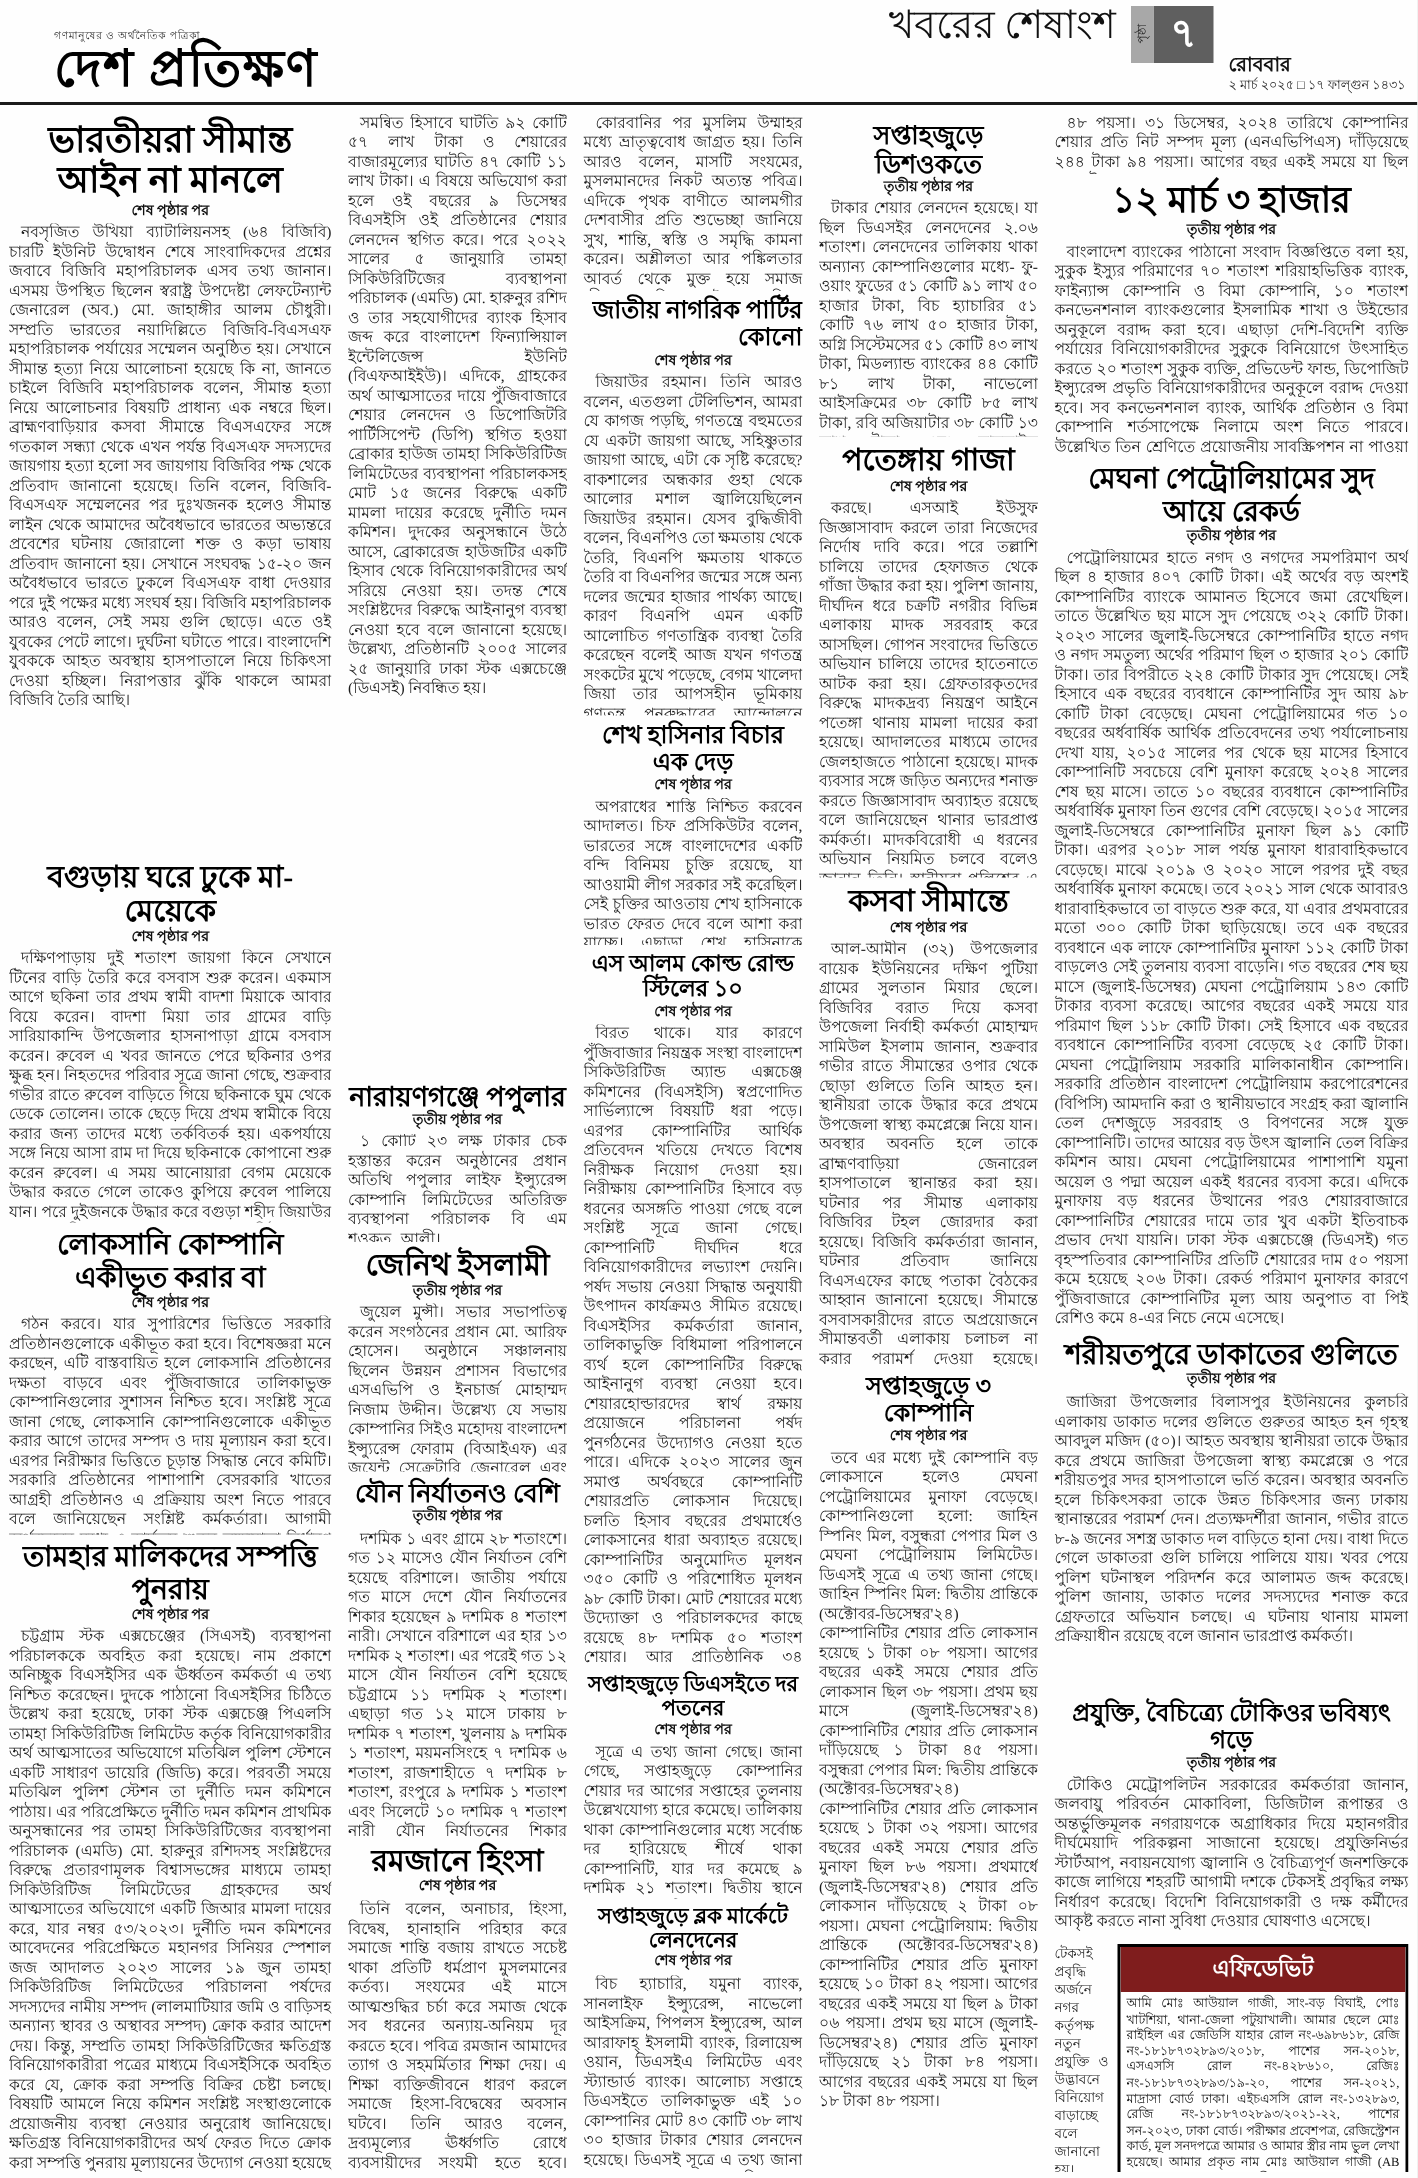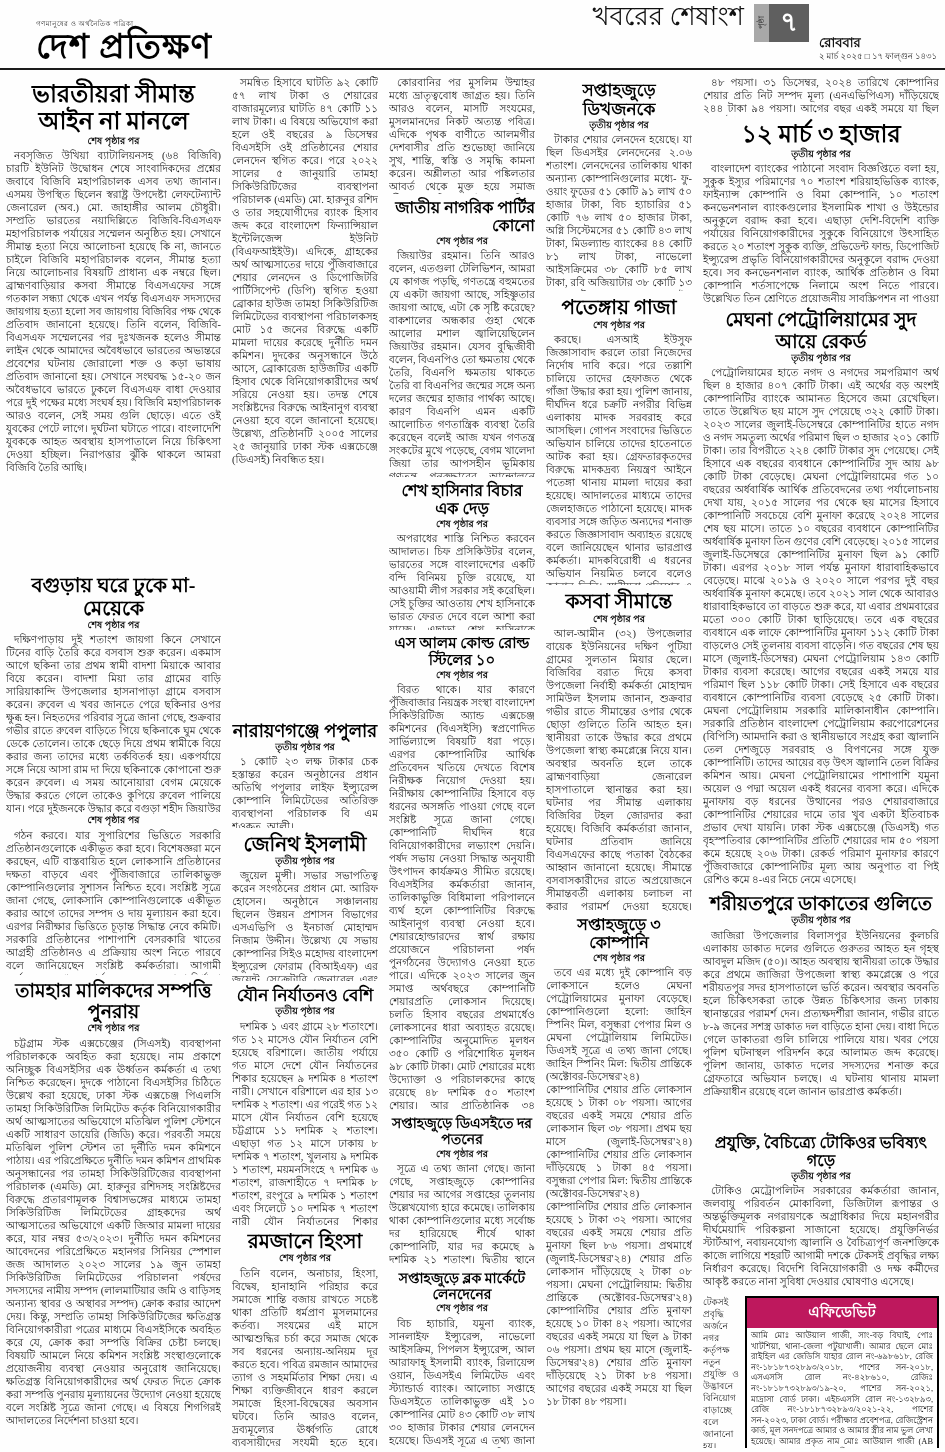--- a/index.html
+++ b/index.html
@@ -53,21 +53,21 @@
   .body-text{
     font-size:10.4px;line-height:13px;text-align:justify;color:#1b1b1b;
     overflow:hidden;text-justify:inter-word;
   }
   .body-text::first-letter{padding-left:8px;}
   
   .notice-row{display:flex;gap:6px;margin-top:4px;}
   .notice-strip{flex:none;width:36px;font-size:9px;line-height:12px;overflow:hidden;color:#222;text-align:justify;}
   .notice-box{flex:1;border:2px solid #000;background:#fff;height:192px;box-sizing:border-box;overflow:hidden;}
   .notice-title{
-    background:#be185d;color:#fff;text-align:center;font-weight:700;font-size:15px;
+    background:#7f1d1d;color:#fff;text-align:center;font-weight:700;font-size:15px;
     padding:2px 0 3px 0;
   }
   .notice-body{font-size:8.4px;line-height:10.6px;text-align:justify;padding:3px 4px 0 4px;color:#111;height:148px;overflow:hidden;}
 </style>
 </head>
 <body>
 
 <div class="page">
 
   <div class="header">
@@ -89,20 +89,21 @@
   </div>
 
   <div class="columns">
       <div class="col" style="width: 215px;">
         <div class="headline" style="font-size: 24px;">ভারতীয়রা সীমান্ত আইন না মানলে</div>
         <div class="cont">শেষ পৃষ্ঠার পর</div>
         <div class="body-text" style="height: 420px;">নবসৃজিত উখিয়া ব্যাটালিয়নসহ (৬৪ বিজিবি) চারটি ইউনিট উদ্বোধন শেষে সাংবাদিকদের প্রশ্নের জবাবে বিজিবি মহাপরিচালক এসব তথ্য জানান। এসময় উপস্থিত ছিলেন স্বরাষ্ট্র উপদেষ্টা লেফটেন্যান্ট জেনারেল (অব.) মো. জাহাঙ্গীর আলম চৌধুরী। সম্প্রতি ভারতের নয়াদিল্লিতে বিজিবি-বিএসএফ মহাপরিচালক পর্যায়ের সম্মেলন অনুষ্ঠিত হয়। সেখানে সীমান্ত হত্যা নিয়ে আলোচনা হয়েছে কি না, জানতে চাইলে বিজিবি মহাপরিচালক বলেন, সীমান্ত হত্যা নিয়ে আলোচনার বিষয়টি প্রাধান্য এক নম্বরে ছিল। ব্রাহ্মণবাড়িয়ার কসবা সীমান্তে বিএসএফের সঙ্গে গতকাল সন্ধ্যা থেকে এখন পর্যন্ত বিএসএফ সদস্যদের জায়গায় হত্যা হলো সব জায়গায় বিজিবির পক্ষ থেকে প্রতিবাদ জানানো হয়েছে। তিনি বলেন, বিজিবি-বিএসএফ সম্মেলনের পর দুঃখজনক হলেও সীমান্ত লাইন থেকে আমাদের অবৈধভাবে ভারতের অভ্যন্তরে প্রবেশের ঘটনায় জোরালো শক্ত ও কড়া ভাষায় প্রতিবাদ জানানো হয়। সেখানে সংঘবদ্ধ ১৫-২০ জন অবৈধভাবে ভারতে ঢুকলে বিএসএফ বাধা দেওয়ার পরে দুই পক্ষের মধ্যে সংঘর্ষ হয়। বিজিবি মহাপরিচালক আরও বলেন, সেই সময় গুলি ছোড়ে। এতে ওই যুবকের পেটে লাগে। দুর্ঘটনা ঘটাতে পারে। বাংলাদেশি যুবককে আহত অবস্থায় হাসপাতালে নিয়ে চিকিৎসা দেওয়া হচ্ছিল। নিরাপত্তার ঝুঁকি থাকলে আমরা বিজিবি তৈরি আছি।</div>
         <div class="headline" style="font-size: 20px;">বগুড়ায় ঘরে ঢুকে মা-মেয়েকে</div>
         <div class="cont">শেষ পৃষ্ঠার পর</div>
         <div class="body-text" style="height: 182px;">দক্ষিণপাড়ায় দুই শতাংশ জায়গা কিনে সেখানে টিনের বাড়ি তৈরি করে বসবাস শুরু করেন। একমাস আগে ছকিনা তার প্রথম স্বামী বাদশা মিয়াকে আবার বিয়ে করেন। বাদশা মিয়া তার গ্রামের বাড়ি সারিয়াকান্দি উপজেলার হাসনাপাড়া গ্রামে বসবাস করেন। রুবেল এ খবর জানতে পেরে ছকিনার ওপর ক্ষুব্ধ হন। নিহতদের পরিবার সূত্রে জানা গেছে, শুক্রবার গভীর রাতে রুবেল বাড়িতে গিয়ে ছকিনাকে ঘুম থেকে ডেকে তোলেন। তাকে ছেড়ে দিয়ে প্রথম স্বামীকে বিয়ে করার জন্য তাদের মধ্যে তর্কবিতর্ক হয়। একপর্যায়ে সঙ্গে নিয়ে আসা রাম দা দিয়ে ছকিনাকে কোপানো শুরু করেন রুবেল। এ সময় আনোয়ারা বেগম মেয়েকে উদ্ধার করতে গেলে তাকেও কুপিয়ে রুবেল পালিয়ে যান। পরে দুইজনকে উদ্ধার করে বগুড়া শহীদ জিয়াউর রহমান মেডিকেল কলেজ হাসপাতালে ভর্তি করা হলে রাত দেড়টার দিকে ছকিনা মারা যান। পরে গতকাল শনিবার বেলা ১১টার দিকে ছকিনার মা আনোয়ারা বেগম চিকিৎসাধীন অবস্থায় মারা যান। বগুড়া নারুলী পুলিশ ফাঁড়ির ইনচার্জ নাজমুল হক বলেন, ঘটনার পরপর পুলিশ ঘটনাস্থল পরিদর্শন করে বাড়ির পাশের বাঁশঝাড় থেকে রক্ত মাখা রামদাটি উদ্ধার করেছে। এ ঘটনায় অভিযুক্ত রুবেলকে গ্রেফতারে পুলিশের একাধিক টিম কাজ করছে। নিহত মা-মেয়ের মরদেহ হাসপাতাল মর্গে রয়েছেন বলেও জানান তিনি।</div>
+        <div class="headline" style="font-size: 19px;">লোকসানি কোম্পানি একীভূত করার বা</div>
         <div class="cont">শেষ পৃষ্ঠার পর</div>
         <div class="body-text" style="height: 146px;">গঠন করবে। যার সুপারিশের ভিত্তিতে সরকারি প্রতিষ্ঠানগুলোকে একীভূত করা হবে। বিশেষজ্ঞরা মনে করছেন, এটি বাস্তবায়িত হলে লোকসানি প্রতিষ্ঠানের দক্ষতা বাড়বে এবং পুঁজিবাজারে তালিকাভুক্ত কোম্পানিগুলোর সুশাসন নিশ্চিত হবে। সংশ্লিষ্ট সূত্রে জানা গেছে, লোকসানি কোম্পানিগুলোকে একীভূত করার আগে তাদের সম্পদ ও দায় মূল্যায়ন করা হবে। এরপর নিরীক্ষার ভিত্তিতে চূড়ান্ত সিদ্ধান্ত নেবে কমিটি। সরকারি প্রতিষ্ঠানের পাশাপাশি বেসরকারি খাতের আগ্রহী প্রতিষ্ঠানও এ প্রক্রিয়ায় অংশ নিতে পারবে বলে জানিয়েছেন সংশ্লিষ্ট কর্মকর্তারা। আগামী অর্থবছরের মধ্যে এ কার্যক্রম শুরুর লক্ষ্যমাত্রা নির্ধারণ করা হয়েছে।</div>
         <div class="headline" style="font-size: 19px;">তামহার মালিকদের সম্পত্তি পুনরায়</div>
         <div class="cont">শেষ পৃষ্ঠার পর</div>
         <div class="body-text" style="height: 470px;">চট্টগ্রাম স্টক এক্সচেঞ্জের (সিএসই) ব্যবস্থাপনা পরিচালককে অবহিত করা হয়েছে। নাম প্রকাশে অনিচ্ছুক বিএসইসির এক ঊর্ধ্বতন কর্মকর্তা এ তথ্য নিশ্চিত করেছেন। দুদকে পাঠানো বিএসইসির চিঠিতে উল্লেখ করা হয়েছে, ঢাকা স্টক এক্সচেঞ্জ পিএলসি তামহা সিকিউরিটিজ লিমিটেড কর্তৃক বিনিয়োগকারীর অর্থ আত্মসাতের অভিযোগে মতিঝিল পুলিশ স্টেশনে একটি সাধারণ ডায়েরি (জিডি) করে। পরবর্তী সময়ে মতিঝিল পুলিশ স্টেশন তা দুর্নীতি দমন কমিশনে পাঠায়। এর পরিপ্রেক্ষিতে দুর্নীতি দমন কমিশন প্রাথমিক অনুসন্ধানের পর তামহা সিকিউরিটিজের ব্যবস্থাপনা পরিচালক (এমডি) মো. হারুনুর রশিদসহ সংশ্লিষ্টদের বিরুদ্ধে প্রতারণামূলক বিশ্বাসভঙ্গের মাধ্যমে তামহা সিকিউরিটিজ লিমিটেডের গ্রাহকদের অর্থ আত্মসাতের অভিযোগে একটি জিআর মামলা দায়ের করে, যার নম্বর ৫৩/২০২৩। দুর্নীতি দমন কমিশনের আবেদনের পরিপ্রেক্ষিতে মহানগর সিনিয়র স্পেশাল জজ আদালত ২০২৩ সালের ১৯ জুন তামহা সিকিউরিটিজ লিমিটেডের পরিচালনা পর্ষদের সদস্যদের নামীয় সম্পদ (লালমাটিয়ার জমি ও বাড়িসহ অন্যান্য স্থাবর ও অস্থাবর সম্পদ) ক্রোক করার আদেশ দেয়। কিন্তু, সম্প্রতি তামহা সিকিউরিটিজের ক্ষতিগ্রস্ত বিনিয়োগকারীরা পত্রের মাধ্যমে বিএসইসিকে অবহিত করে যে, ক্রোক করা সম্পত্তি বিক্রির চেষ্টা চলছে। বিষয়টি আমলে নিয়ে কমিশন সংশ্লিষ্ট সংস্থাগুলোকে প্রয়োজনীয় ব্যবস্থা নেওয়ার অনুরোধ জানিয়েছে। ক্ষতিগ্রস্ত বিনিয়োগকারীদের অর্থ ফেরত দিতে ক্রোক করা সম্পত্তি পুনরায় মূল্যায়নের উদ্যোগ নেওয়া হয়েছে বলে সংশ্লিষ্ট সূত্রে জানা গেছে। এ বিষয়ে শিগগিরই আদালতের নির্দেশনা চাওয়া হবে।</div>
       </div>
       <div class="col" style="width: 146px;">
         <div class="body-text" style="height: 640px;">সমন্বিত হিসাবে ঘাটতি ৯২ কোটি ৫৭ লাখ টাকা ও শেয়ারের বাজারমূল্যের ঘাটতি ৪৭ কোটি ১১ লাখ টাকা। এ বিষয়ে অভিযোগ করা হলে ওই বছরের ৯ ডিসেম্বর বিএসইসি ওই প্রতিষ্ঠানের শেয়ার লেনদেন স্থগিত করে। পরে ২০২২ সালের ৫ জানুয়ারি তামহা সিকিউরিটিজের ব্যবস্থাপনা পরিচালক (এমডি) মো. হারুনুর রশিদ ও তার সহযোগীদের ব্যাংক হিসাব জব্দ করে বাংলাদেশ ফিন্যান্সিয়াল ইন্টেলিজেন্স ইউনিট (বিএফআইইউ)। এদিকে, গ্রাহকের অর্থ আত্মসাতের দায়ে পুঁজিবাজারে শেয়ার লেনদেন ও ডিপোজিটরি পার্টিসিপেন্ট (ডিপি) স্থগিত হওয়া ব্রোকার হাউজ তামহা সিকিউরিটিজ লিমিটেডের ব্যবস্থাপনা পরিচালকসহ মোট ১৫ জনের বিরুদ্ধে একটি মামলা দায়ের করেছে দুর্নীতি দমন কমিশন। দুদকের অনুসন্ধানে উঠে আসে, ব্রোকারেজ হাউজটির একটি হিসাব থেকে বিনিয়োগকারীদের অর্থ সরিয়ে নেওয়া হয়। তদন্ত শেষে সংশ্লিষ্টদের বিরুদ্ধে আইনানুগ ব্যবস্থা নেওয়া হবে বলে জানানো হয়েছে। উল্লেখ্য, প্রতিষ্ঠানটি ২০০৫ সালের ২৫ জানুয়ারি ঢাকা স্টক এক্সচেঞ্জে (ডিএসই) নিবন্ধিত হয়।</div>
         <div class="headline" style="font-size: 18px;">নারায়ণগঞ্জে পপুলার</div>
         <div class="cont">তৃতীয় পৃষ্ঠার পর</div>
@@ -129,21 +130,21 @@
         <div class="cont">শেষ পৃষ্ঠার পর</div>
         <div class="body-text" style="height: 428px;">বিরত থাকে। যার কারণে পুঁজিবাজার নিয়ন্ত্রক সংস্থা বাংলাদেশ সিকিউরিটিজ অ্যান্ড এক্সচেঞ্জ কমিশনের (বিএসইসি) স্বপ্রণোদিত সার্ভিল্যান্সে বিষয়টি ধরা পড়ে। এরপর কোম্পানিটির আর্থিক প্রতিবেদন খতিয়ে দেখতে বিশেষ নিরীক্ষক নিয়োগ দেওয়া হয়। নিরীক্ষায় কোম্পানিটির হিসাবে বড় ধরনের অসঙ্গতি পাওয়া গেছে বলে সংশ্লিষ্ট সূত্রে জানা গেছে। কোম্পানিটি দীর্ঘদিন ধরে বিনিয়োগকারীদের লভ্যাংশ দেয়নি। পর্ষদ সভায় নেওয়া সিদ্ধান্ত অনুযায়ী উৎপাদন কার্যক্রমও সীমিত রয়েছে। বিএসইসির কর্মকর্তারা জানান, তালিকাভুক্তি বিধিমালা পরিপালনে ব্যর্থ হলে কোম্পানিটির বিরুদ্ধে আইনানুগ ব্যবস্থা নেওয়া হবে। শেয়ারহোল্ডারদের স্বার্থ রক্ষায় প্রয়োজনে পরিচালনা পর্ষদ পুনর্গঠনের উদ্যোগও নেওয়া হতে পারে। এদিকে ২০২৩ সালের জুন সমাপ্ত অর্থবছরে কোম্পানিটি শেয়ারপ্রতি লোকসান দিয়েছে। চলতি হিসাব বছরের প্রথমার্ধেও লোকসানের ধারা অব্যাহত রয়েছে। কোম্পানিটির অনুমোদিত মূলধন ৩৫০ কোটি ও পরিশোধিত মূলধন ৯৮ কোটি টাকা। মোট শেয়ারের মধ্যে উদ্যোক্তা ও পরিচালকদের কাছে রয়েছে ৪৮ দশমিক ৫০ শতাংশ শেয়ার। আর প্রাতিষ্ঠানিক ৩৪ দশমিক ০৫ শতাংশ এবং ব্যক্তি বিনিয়োগকারীর কাছে বাকি ১৭ দশমিক ৪৫ শতাংশ শেয়ার রয়েছে।</div>
         <div class="headline" style="font-size: 14px;">সপ্তাহজুড়ে ডিএসইতে দর পতনের</div>
         <div class="cont">শেষ পৃষ্ঠার পর</div>
         <div class="body-text" style="height: 104px;">সূত্রে এ তথ্য জানা গেছে। জানা গেছে, সপ্তাহজুড়ে কোম্পানির শেয়ার দর আগের সপ্তাহের তুলনায় উল্লেখযোগ্য হারে কমেছে। তালিকায় থাকা কোম্পানিগুলোর মধ্যে সর্বোচ্চ দর হারিয়েছে শীর্ষে থাকা কোম্পানিটি, যার দর কমেছে ৯ দশমিক ২১ শতাংশ। দ্বিতীয় স্থানে থাকা কোম্পানির দর কমেছে ৮ দশমিক ৭৫ শতাংশ। পর্যায়ক্রমে অন্য কোম্পানিগুলোর দরও কমেছে বলে ডিএসই সূত্রে জানা গেছে।</div>
         <div class="headline" style="font-size: 14px;">সপ্তাহজুড়ে ব্লক মার্কেটে লেনদেনের</div>
         <div class="cont">শেষ পৃষ্ঠার পর</div>
         <div class="body-text" style="height: 216px;">বিচ হ্যাচারি, যমুনা ব্যাংক, সানলাইফ ইন্স্যুরেন্স, নাভেলো আইসক্রিম, পিপলস ইন্স্যুরেন্স, আল আরাফাহ্ ইসলামী ব্যাংক, রিলায়েন্স ওয়ান, ডিএসইএ লিমিটেড এবং স্ট্যান্ডার্ড ব্যাংক। আলোচ্য সপ্তাহে ডিএসইতে তালিকাভুক্ত এই ১০ কোম্পানির মোট ৪৩ কোটি ৩৮ লাখ ৩০ হাজার টাকার শেয়ার লেনদেন হয়েছে। ডিএসই সূত্রে এ তথ্য জানা গেছে। সূত্র মতে, কোম্পানিগুলোর মধ্যে বিচ হ্যাচারির সবচেয়ে বেশি টাকার শেয়ার লেনদেন হয়েছে। সপ্তাহজুড়ে ব্লক মার্কেটে কোম্পানিটির ১২ কোটি ২৮ লাখ টাকার শেয়ার হাতবদল হয়। দ্বিতীয় সর্বোচ্চ লেনদেন হয়েছে যমুনা ব্যাংকের শেয়ারে। সাপ্তাহিক লেনদেন শেষে অবশিষ্ট কোম্পানিগুলোর শেয়ারও উল্লেখযোগ্য পরিমাণে হাতবদল হয়েছে বলে জানা গেছে।</div>
       </div>
       <div class="col" style="width: 146px;">
-        <div class="headline" style="font-size: 17px;">সপ্তাহজুড়ে ডিখজনকে</div>
+        <div class="headline" style="font-size: 17px;">সপ্তাহজুড়ে ডিশওকতে</div>
         <div class="cont">তৃতীয় পৃষ্ঠার পর</div>
         <div class="body-text" style="height: 158px;">টাকার শেয়ার লেনদেন হয়েছে। যা ছিল ডিএসইর লেনদেনের ২.০৬ শতাংশ। লেনদেনের তালিকায় থাকা অন্যান্য কোম্পানিগুলোর মধ্যে- ফু-ওয়াং ফুডের ৫১ কোটি ৯১ লাখ ৫০ হাজার টাকা, বিচ হ্যাচারির ৫১ কোটি ৭৬ লাখ ৫০ হাজার টাকা, অগ্নি সিস্টেমসের ৫১ কোটি ৪৩ লাখ টাকা, মিডল্যান্ড ব্যাংকের ৪৪ কোটি ৮১ লাখ টাকা, নাভেলো আইসক্রিমের ৩৮ কোটি ৮৫ লাখ টাকা, রবি অজিয়াটার ৩৮ কোটি ১৩ লাখ টাকা এবং সানলাইফ ইন্স্যুরেন্সের ৩৪ কোটি ৫৪ লাখ টাকার শেয়ার লেনদেন হয়েছে।</div>
         <div class="headline" style="font-size: 20px;">পতেঙ্গায় গাজা</div>
         <div class="cont">শেষ পৃষ্ঠার পর</div>
         <div class="body-text" style="height: 252px;">করছে। এসআই ইউসুফ জিজ্ঞাসাবাদ করলে তারা নিজেদের নির্দোষ দাবি করে। পরে তল্লাশি চালিয়ে তাদের হেফাজত থেকে গাঁজা উদ্ধার করা হয়। পুলিশ জানায়, দীর্ঘদিন ধরে চক্রটি নগরীর বিভিন্ন এলাকায় মাদক সরবরাহ করে আসছিল। গোপন সংবাদের ভিত্তিতে অভিযান চালিয়ে তাদের হাতেনাতে আটক করা হয়। গ্রেফতারকৃতদের বিরুদ্ধে মাদকদ্রব্য নিয়ন্ত্রণ আইনে পতেঙ্গা থানায় মামলা দায়ের করা হয়েছে। আদালতের মাধ্যমে তাদের জেলহাজতে পাঠানো হয়েছে। মাদক ব্যবসার সঙ্গে জড়িত অন্যদের শনাক্ত করতে জিজ্ঞাসাবাদ অব্যাহত রয়েছে বলে জানিয়েছেন থানার ভারপ্রাপ্ত কর্মকর্তা। মাদকবিরোধী এ ধরনের অভিযান নিয়মিত চলবে বলেও জানান তিনি। স্থানীয়রা পুলিশের এ তৎপরতাকে স্বাগত জানিয়েছেন।</div>
         <div class="headline" style="font-size: 20px;">কসবা সীমান্তে</div>
         <div class="cont">শেষ পৃষ্ঠার পর</div>
         <div class="body-text" style="height: 284px;">আল-আমীন (৩২) উপজেলার বায়েক ইউনিয়নের দক্ষিণ পুটিয়া গ্রামের সুলতান মিয়ার ছেলে। বিজিবির বরাত দিয়ে কসবা উপজেলা নির্বাহী কর্মকর্তা মোহাম্মদ সামিউল ইসলাম জানান, শুক্রবার গভীর রাতে সীমান্তের ওপার থেকে ছোড়া গুলিতে তিনি আহত হন। স্থানীয়রা তাকে উদ্ধার করে প্রথমে উপজেলা স্বাস্থ্য কমপ্লেক্সে নিয়ে যান। অবস্থার অবনতি হলে তাকে ব্রাহ্মণবাড়িয়া জেনারেল হাসপাতালে স্থানান্তর করা হয়। ঘটনার পর সীমান্ত এলাকায় বিজিবির টহল জোরদার করা হয়েছে। বিজিবি কর্মকর্তারা জানান, ঘটনার প্রতিবাদ জানিয়ে বিএসএফের কাছে পতাকা বৈঠকের আহ্বান জানানো হয়েছে। সীমান্তে বসবাসকারীদের রাতে অপ্রয়োজনে সীমান্তবর্তী এলাকায় চলাচল না করার পরামর্শ দেওয়া হয়েছে। ঘটনাটি তদন্তে একটি কমিটি গঠন করা হয়েছে বলেও জানান সংশ্লিষ্টরা।</div>
         <div class="headline" style="font-size: 16px;">সপ্তাহজুড়ে ৩ কোম্পানি</div>
         <div class="cont">শেষ পৃষ্ঠার পর</div>

